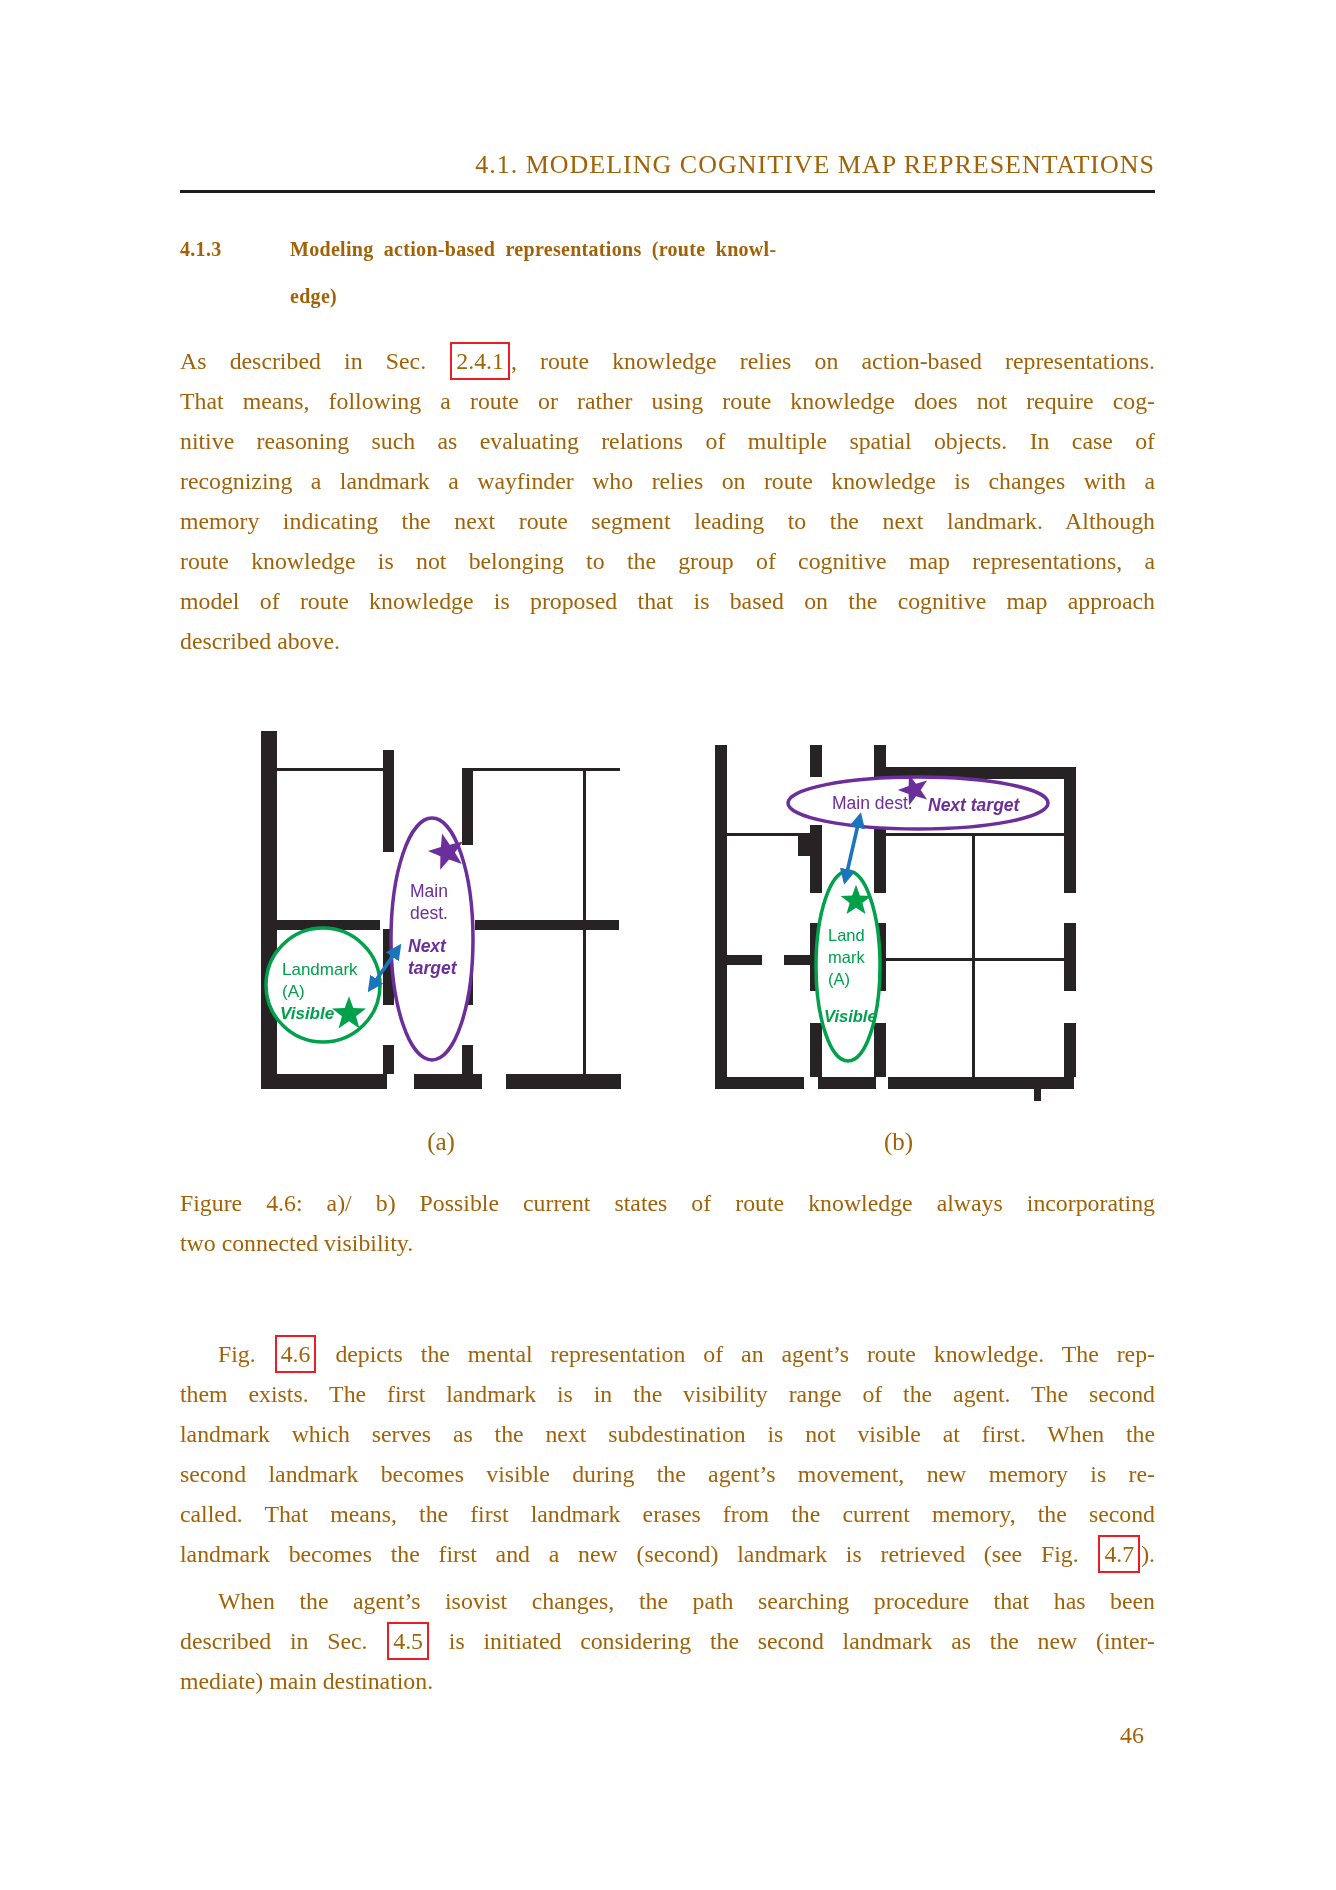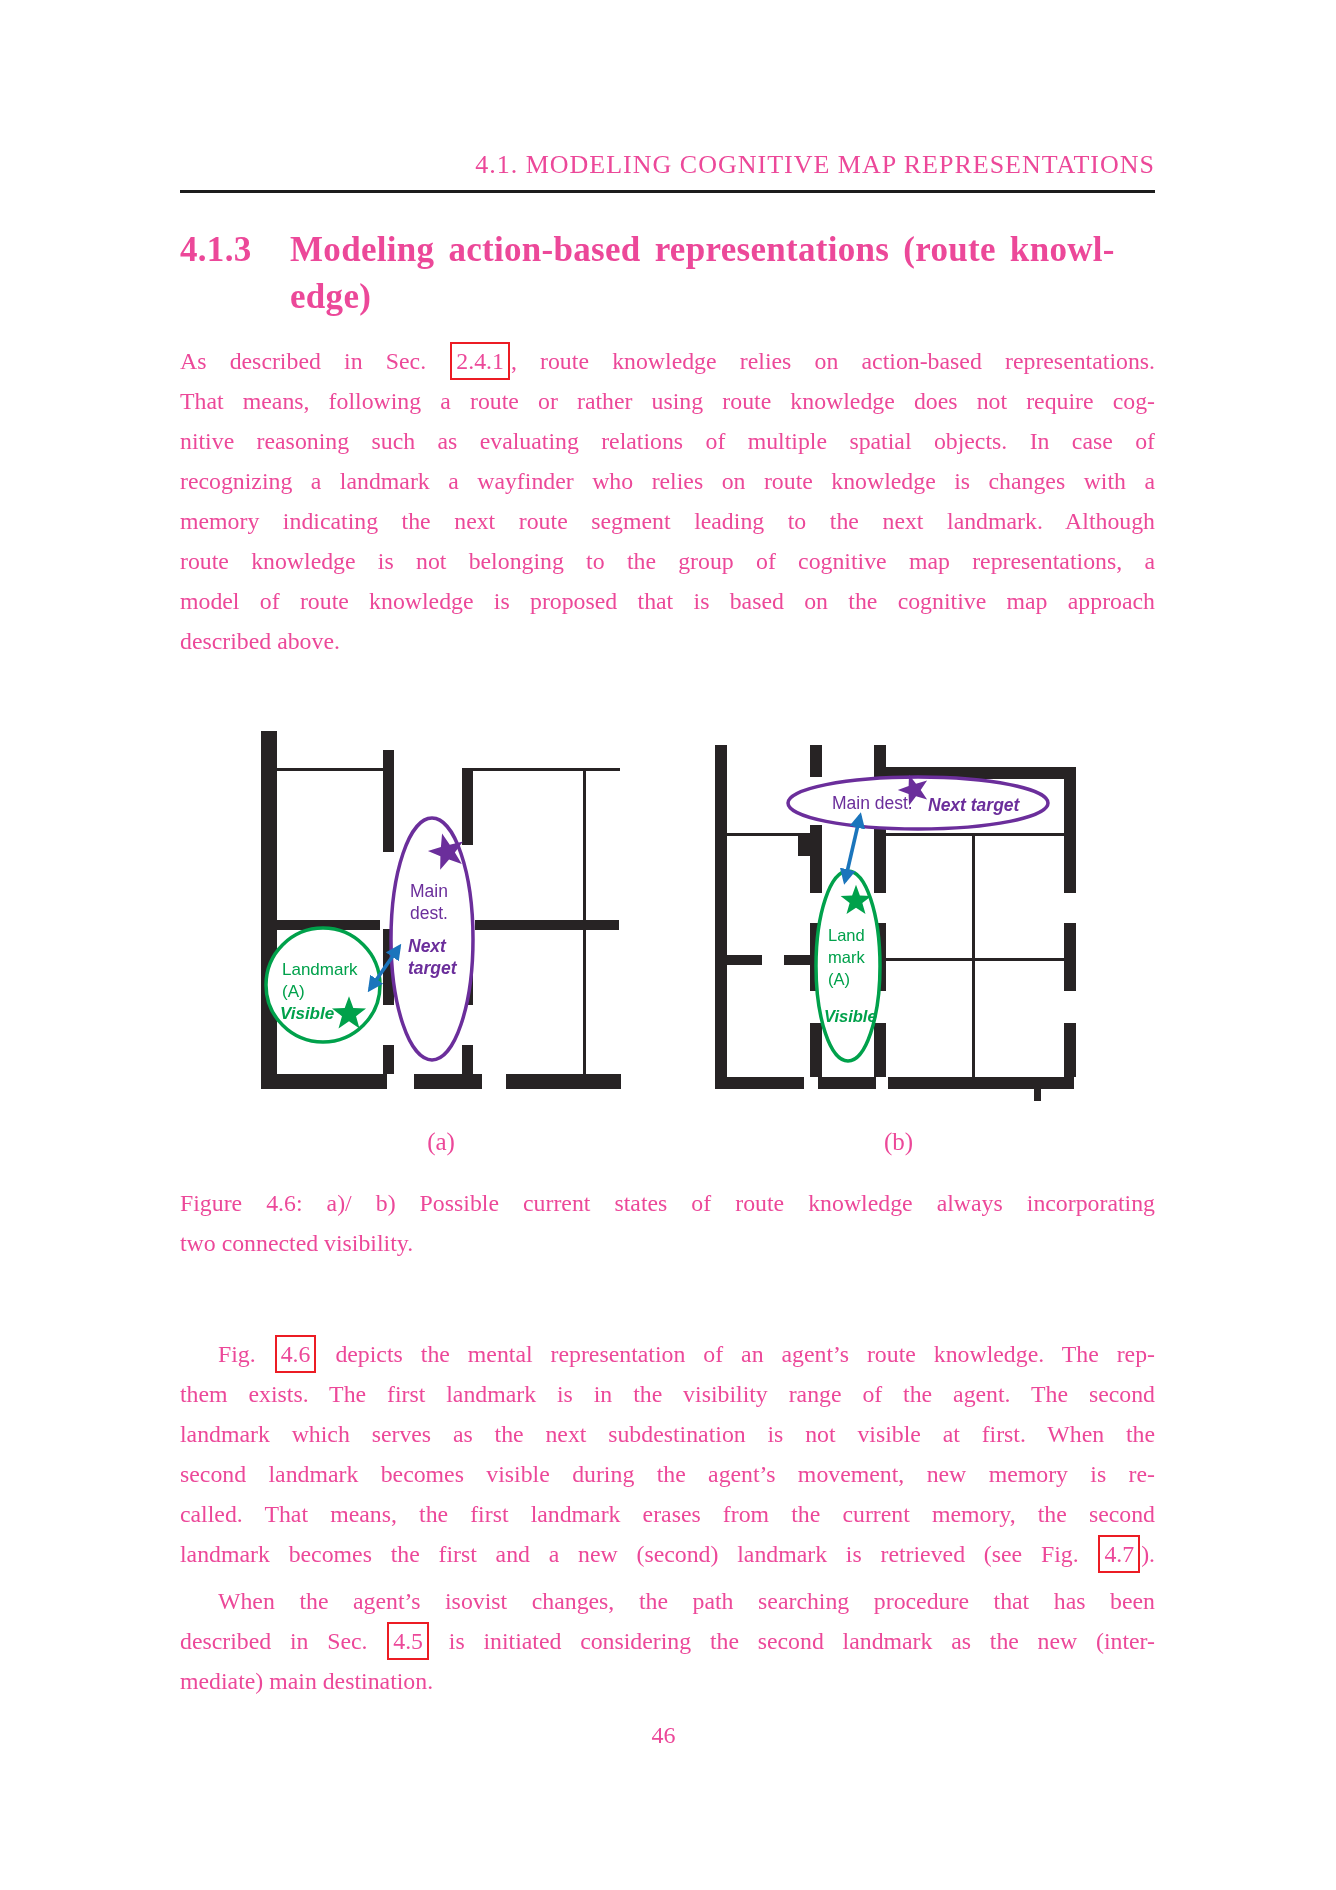--- a/index.html
+++ b/index.html
@@ -1,42 +1,42 @@
 <!DOCTYPE html>
 <html style="--c-purple: #6b2e9b; --c-green: #00a14b; --c-blue: #1b75bc; --c-wall: #272324; --c-red: #ec1c24;"><head>
 <meta charset="utf-8">
 <style>
   html,body{margin:0;padding:0;background:#e8e8e8;}
   .page{
     position:relative;width:1336px;height:1890px;background:#ffffff;
-    font-family:"Liberation Serif","DejaVu Serif",serif;color:#ec4899;
+    font-family:"Liberation Serif","DejaVu Serif",serif;color:#a16207;
     overflow:hidden;margin:0 auto;
   }
   
   .runhead{
     position:absolute;left:180px;top:150px;width:975px;
     font-size:26px;letter-spacing:1px;text-align:right;white-space:nowrap;
   }
   .headrule{position:absolute;left:180px;top:190px;width:975px;height:3px;background:#1d1d1d;}
   
   .sechead{position:absolute;left:180px;top:226px;width:1000px;display:flex;
-    font-weight:bold;font-size:35px;line-height:47px;letter-spacing:.3px;word-spacing:5px;}
+    font-weight:bold;font-size:20px;line-height:47px;letter-spacing:.3px;word-spacing:5px;}
   .secnum{flex:0 0 110px;}
   
   .block{position:absolute;left:180px;width:975px;font-size:23.8px;line-height:40px;}
   .tl{text-align:justify;text-align-last:justify;white-space:normal;}
   .tl.last{text-align-last:left;}
   .tl.ind{text-indent:38px;}
   .ref{border:2px solid var(--c-red);padding:4px 4px;margin:0 1px;cursor:pointer;}
   
   .panel{position:absolute;}
   .panel svg{display:block;}
   .svgtxt{font-family:"Liberation Sans","DejaVu Sans",sans-serif;}
   .subcap{position:absolute;top:1128px;font-size:25px;text-align:center;}
-  .pageno{position:absolute;left:176px;top:1722px;width:975px;text-align:center;font-size:24px;}
+  .pageno{position:absolute;left:169px;top:1722px;width:975px;text-align:right;font-size:24px;}
   .walls rect{fill:var(--c-wall);}
   .thin{fill:#3c3c3c;}
 </style>
 </head>
 <body>
 
 <div class="page">
 
   <div class="runhead">4.1.  MODELING COGNITIVE MAP REPRESENTATIONS</div>
   <div class="headrule"></div>

